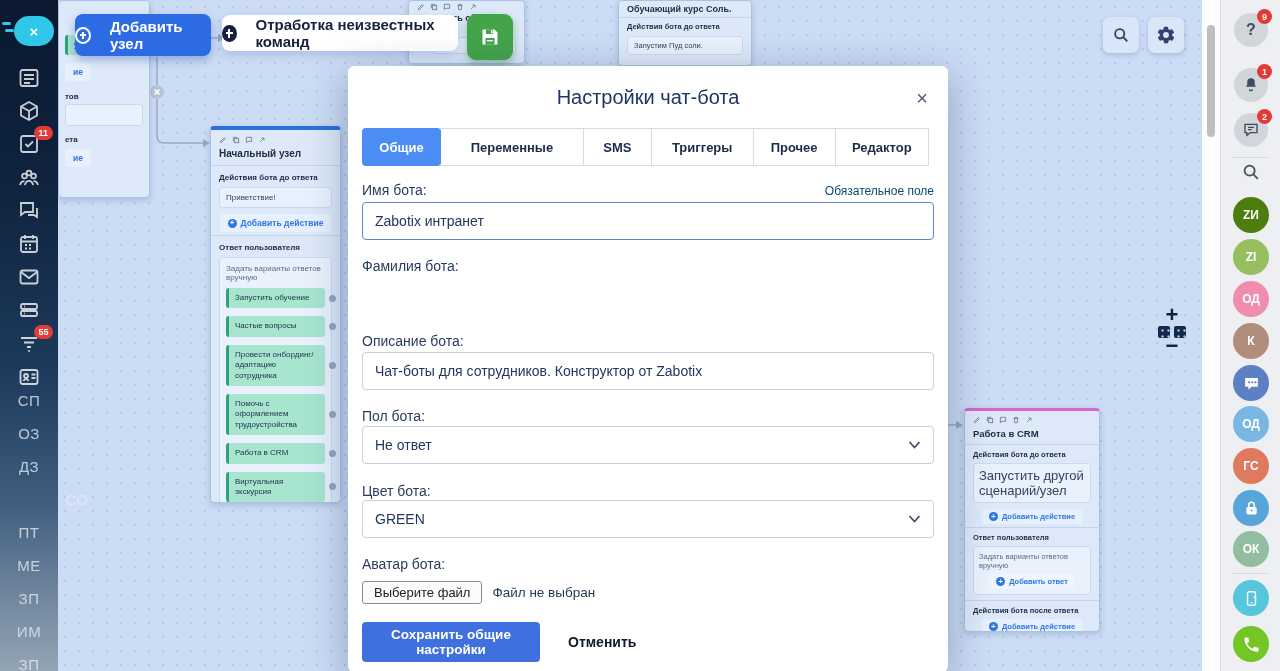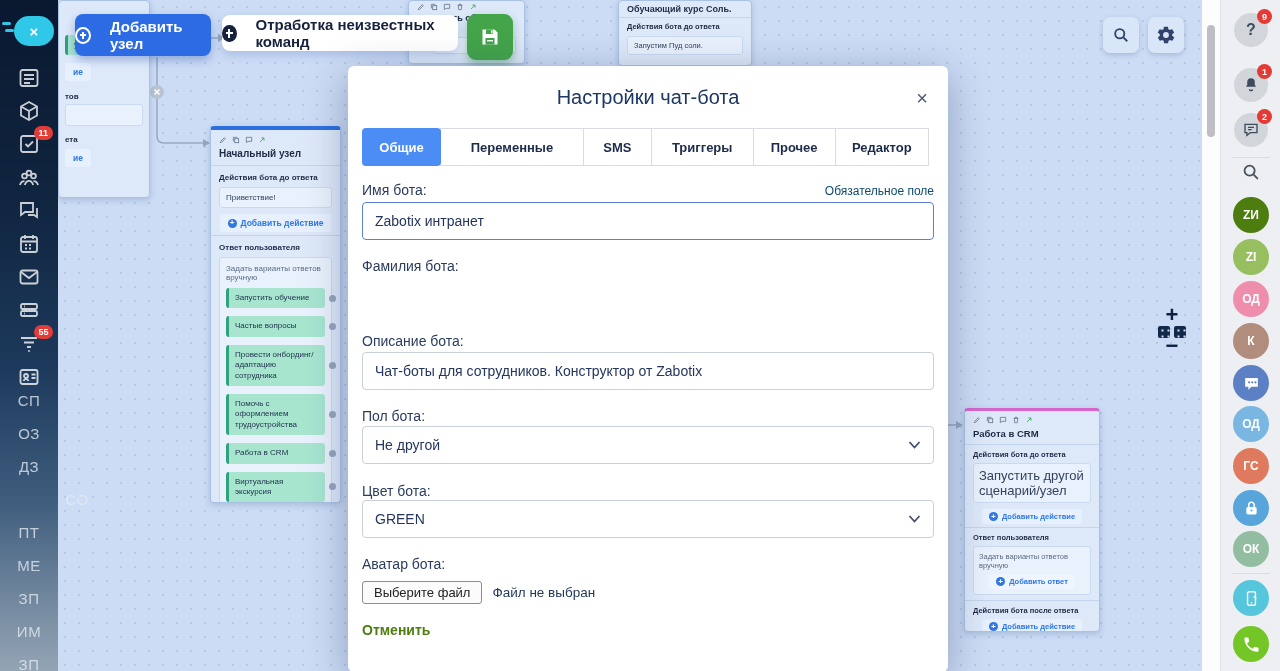--- a/index.html
+++ b/index.html
@@ -121,21 +121,21 @@
   .f-input .ph { color:#a8aeb8; }
   .f-select { cursor:default; }
   .f-select svg { position:absolute; right:12px; top:13px; width:13px; height:10px; }
   #file-row { position:absolute; left:14px; display:flex; align-items:center; gap:10px; }
   #file-btn { border:1px solid #8d8d8d; background:#fbfbfb; border-radius:3px; padding:3px 11px;
     font-size:13px; color:#222; font-family:"Liberation Sans", sans-serif; }
   #file-status { font-size:13.5px; color:#233a5e; }
   #modal-footer { position:absolute; left:14px; top:556px; display:flex; align-items:center; gap:28px; }
   #btn-save-settings { width:178px; height:40px; background:#4070e0; color:#fff; border:none; border-radius:4px;
     font-size:13.5px; font-weight:700; font-family:"Liberation Sans", sans-serif; }
-  #btn-cancel { font-size:14px; font-weight:700; color:#4d7c0f; background:none; border:none;
+  #btn-cancel { font-size:14px; font-weight:700; color:#0f172a; background:none; border:none;
     font-family:"Liberation Sans", sans-serif; }
 </style>
 </head>
 <body>
 
 <div id="stage">
 
   <div id="canvas">
 
     <svg style="position:absolute;left:0;top:0;width:1144px;height:671px;" viewBox="0 0 1144 671">
@@ -490,38 +490,39 @@
     <div class="f-note" style="top:118px;">Обязательное поле</div>
     <div class="f-input focused" style="top:136px;">Zabotix интранет</div>
 
     <div class="f-label" style="top:192px;">Фамилия бота:</div>
 
     <div class="f-label" style="top:267px;">Описание бота:</div>
     <div class="f-input" style="top:286px;">Чат-боты для сотрудников. Конструктор от Zabotix</div>
 
     <div class="f-label" style="top:342px;">Пол бота:</div>
     <div class="f-input f-select" style="top:360px;">
-      <span>Не другой</span>
+      <span>Не ответ</span>
       <svg viewBox="0 0 13 10">
           <polyline points="1.5,2 6.5,7.5 11.5,2" fill="none" stroke="#44506b" stroke-width="1.8"></polyline>
         </svg>
     </div>
 
     <div class="f-label" style="top:417px;">Цвет бота:</div>
     <div class="f-input f-select" style="top:434px;">
       <span>GREEN</span>
       <svg viewBox="0 0 13 10">
           <polyline points="1.5,2 6.5,7.5 11.5,2" fill="none" stroke="#44506b" stroke-width="1.8"></polyline>
         </svg>
     </div>
 
     <div class="f-label" style="top:490px;">Аватар бота:</div>
     <div id="file-row" style="top:515px;">
       <button id="file-btn">Выберите файл</button>
       <span id="file-status">Файл не выбран</span>
     </div>
 
     <div id="modal-footer">
+      <button id="btn-save-settings">Сохранить общие настройки</button>
       <button id="btn-cancel">Отменить</button>
     </div>
   </div>
 
 </div>
 
 </body></html>

